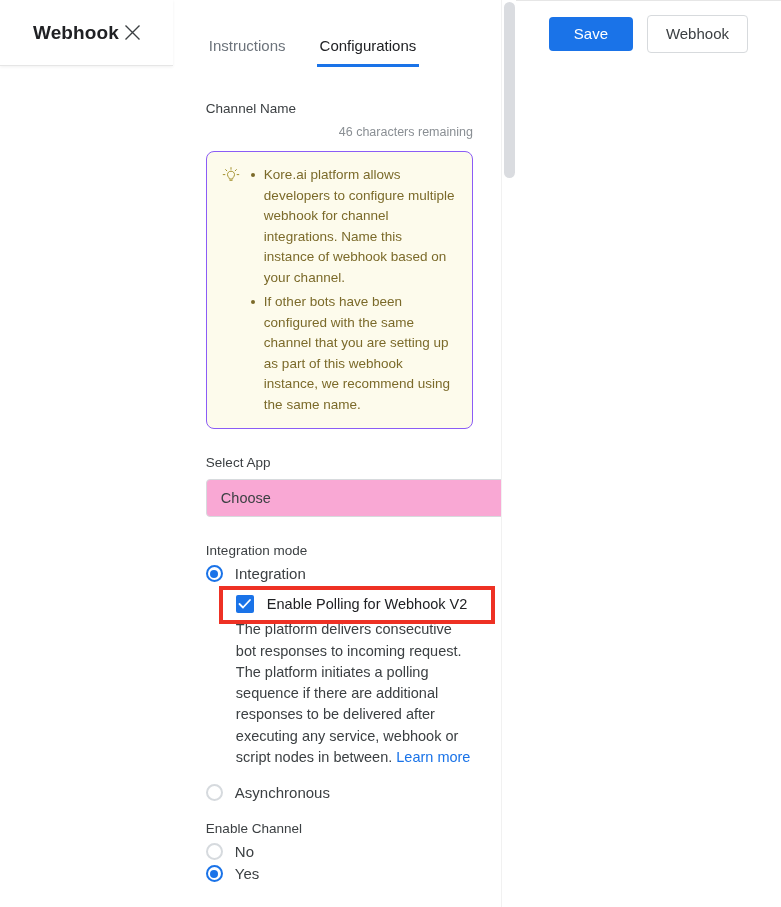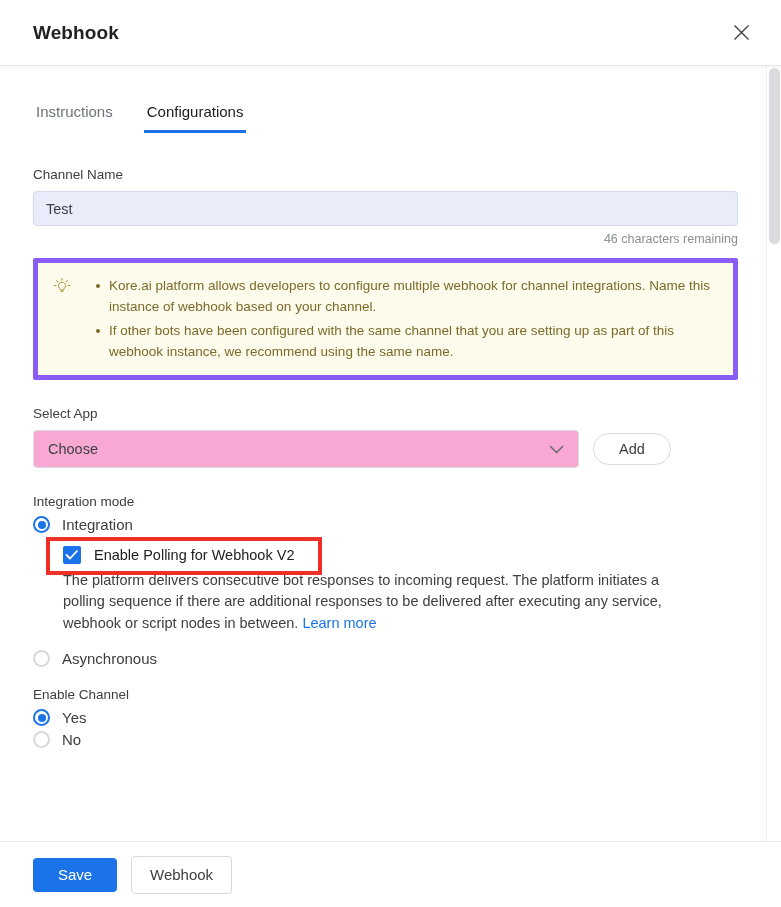--- a/index.html
+++ b/index.html
@@ -13,21 +13,21 @@
     font-family: "Liberation Sans", sans-serif;
     color: #202124;
     overflow: hidden;
   }
 
   .dialog {
     position: relative;
     width: 781px;
     height: 907px;
     display: flex;
-    flex-direction: column;
+    flex-direction: row;
     background: #ffffff;
   }
 
   
   .dialog-header {
     height: 66px;
     flex: 0 0 66px;
     display: flex;
     align-items: center;
     justify-content: space-between;
@@ -139,26 +139,26 @@
   .char-count {
     text-align: right;
     font-size: 12.5px;
     color: #8a8f94;
     margin-top: 6px;
   }
 
   
   .callout {
     margin-top: 12px;
-    border: 5px solid #8b5cf6;
+    border: 1px solid #8b5cf6;
     background: #fdfbec;
-    border-radius: 2px;
+    border-radius: 8px;
     padding: 13px 16px 13px 14px;
     display: flex;
-    gap: 18px;
+    gap: 4px;
     box-sizing: border-box;
   }
   .callout-icon {
     flex: 0 0 22px;
     padding-top: 1px;
   }
   .callout-list {
     margin: 0;
     padding-left: 17px;
     list-style: none;
@@ -368,21 +368,20 @@
   <div class="dialog-body">
     <div class="body-inner">
 
       <div class="tabs">
         <button class="tab">Instructions</button>
         <button class="tab active">Configurations</button>
       </div>
 
       <div>
         <div class="field-label">Channel Name</div>
-        <input class="text-input" type="text" value="Test" style="">
         <div class="char-count">46 characters remaining</div>
       </div>
 
       <div class="callout">
         <div class="callout-icon">
           <svg width="20" height="20" viewBox="0 0 20 20">
             <path d="M10 5.2c-2.0 0-3.5 1.5-3.5 3.4 0 1.3.7 2.2 1.3 2.9.3.4.5.7.5 1.1v.4h3.4v-.4c0-.4.2-.7.5-1.1.6-.7 1.3-1.6 1.3-2.9 0-1.9-1.5-3.4-3.5-3.4z" fill="none" stroke="#a3912f" stroke-width="1"></path>
             <path d="M8.5 14.3h3" stroke="#a3912f" stroke-width="1" fill="none"></path>
             <path d="M10 1.6v1.7 M4.6 3.6l1.2 1.2 M15.4 3.6l-1.2 1.2 M2.2 8.6h1.7 M16.1 8.6h1.7" stroke="#a3912f" stroke-width="1" fill="none" stroke-linecap="round"></path>
           </svg>
@@ -430,26 +429,26 @@
 
         <div class="radio-row" style="margin-top:16px;">
           <span class="radio"></span>
           <span class="radio-label">Asynchronous</span>
         </div>
       </div>
 
       <div class="section" style="margin-top:20px;">
         <div class="group-label">Enable Channel</div>
         <div class="radio-row">
+          <span class="radio"></span>
+          <span class="radio-label">No</span>
+        </div>
+        <div class="radio-row">
           <span class="radio checked"></span>
           <span class="radio-label">Yes</span>
-        </div>
-        <div class="radio-row">
-          <span class="radio"></span>
-          <span class="radio-label">No</span>
         </div>
       </div>
 
     </div>
 
     <div class="scroll-track">
       <div class="scroll-thumb"></div>
     </div>
   </div>
 

